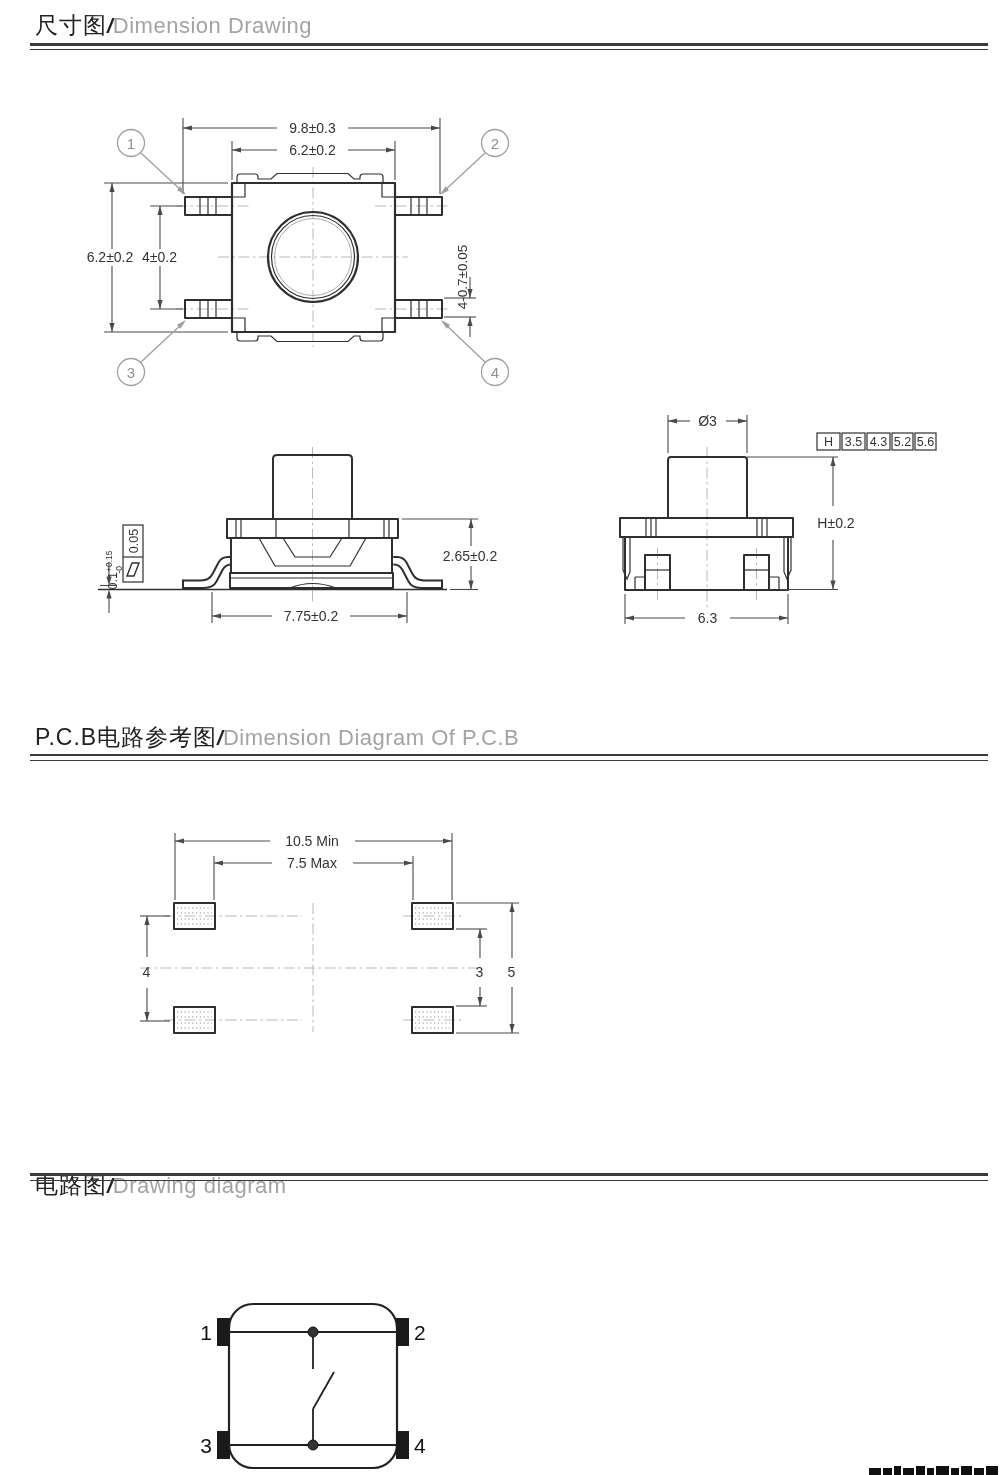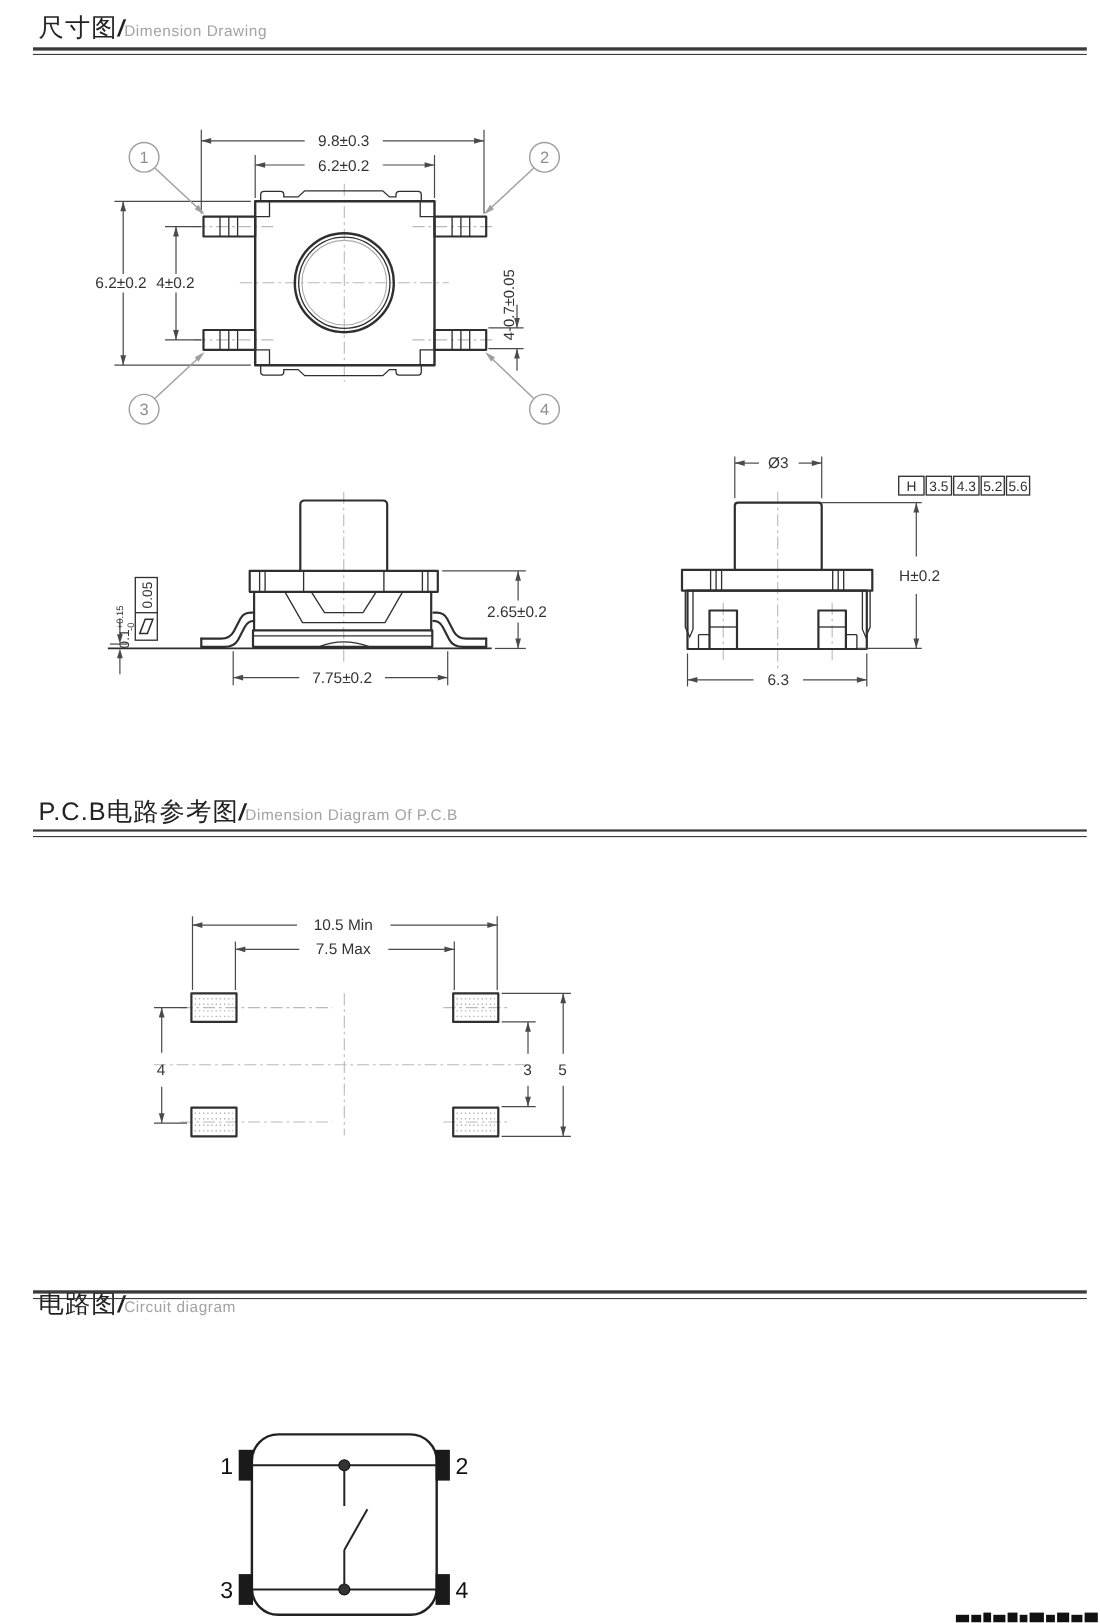--- a/index.html
+++ b/index.html
@@ -1,21 +1,21 @@
 <!DOCTYPE html>
 <html><head>
 <meta charset="utf-8">
 <style>
   html,body{margin:0;padding:0;}
   body{width:1000px;height:1475px;background:#ffffff;position:relative;overflow:hidden;
        font-family:"Liberation Sans",sans-serif;}
   .hdr{position:absolute;left:35px;display:flex;align-items:baseline;gap:0;white-space:nowrap;}
   .hdr .zh{font-size:23px;color:#222;letter-spacing:1px;}
   .hdr .sep{font-size:21px;color:#222;font-weight:bold;font-style:italic;}
-  .hdr .en{font-size:14px;color:#a3a3a3;letter-spacing:.5px;}
+  .hdr .en{font-size:22px;color:#a3a3a3;letter-spacing:.5px;}
   .rule{position:absolute;left:30px;width:958px;background:#3a3a3a;}
   svg{position:absolute;left:0;}
   .ol{stroke:#2f2f2f;stroke-width:2;fill:none;stroke-linejoin:round;stroke-linecap:round;}
   .ol2{stroke:#2f2f2f;stroke-width:2.2;fill:none;stroke-linejoin:round;}
   .olt{stroke:#2f2f2f;stroke-width:1.2;fill:none;}
   .dim{stroke:#4a4a4a;stroke-width:1.1;fill:none;}
   .cl{stroke:#b9b9b9;stroke-width:1;fill:none;stroke-dasharray:11 3.5 2.5 3.5;}
   .gl{stroke:#9f9f9f;stroke-width:1.3;fill:none;}
   .ah{fill:#4a4a4a;stroke:none;}
   .ahg{fill:#9f9f9f;stroke:none;}
@@ -40,21 +40,21 @@
   <span class="zh">P.C.B电路参考图</span>
   <span class="sep">/</span>
   <span class="en">Dimension Diagram Of P.C.B</span>
 </div>
 <div class="rule" style="top:753.5px;height:2.6px"></div>
 <div class="rule" style="top:760px;height:1.2px"></div>
 
 <div class="hdr" style="top:1170px">
   <span class="zh">电路图</span>
   <span class="sep">/</span>
-  <span class="en">Circuit diagram</span>
+  <span class="en">Drawing diagram</span>
 </div>
 <div class="rule" style="top:1173px;height:2.6px"></div>
 <div class="rule" style="top:1180px;height:1.2px"></div>
 
 <svg style="top:90px" width="1000" height="570" viewBox="0 90 1000 570">
 
   <g>
 
     <g>
       <line class="cl" x1="313" y1="167" x2="313" y2="347"></line>

